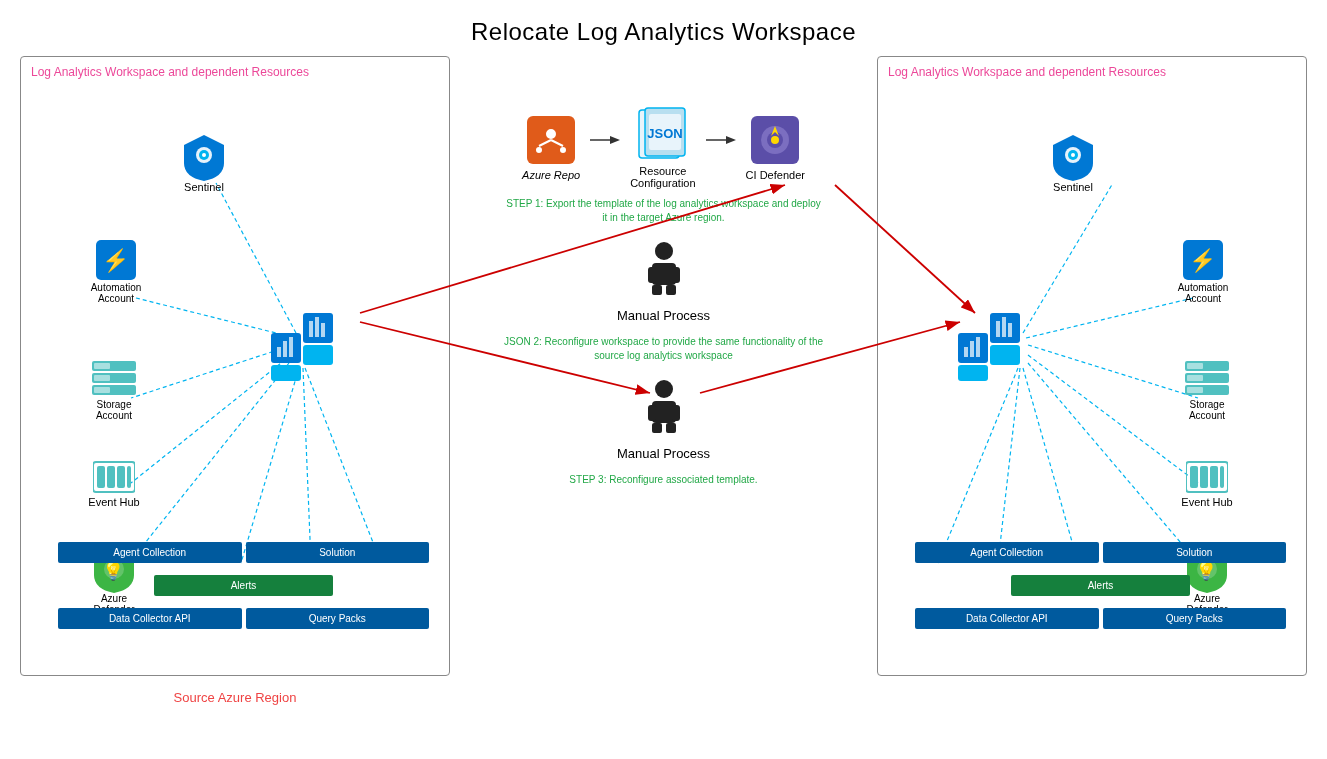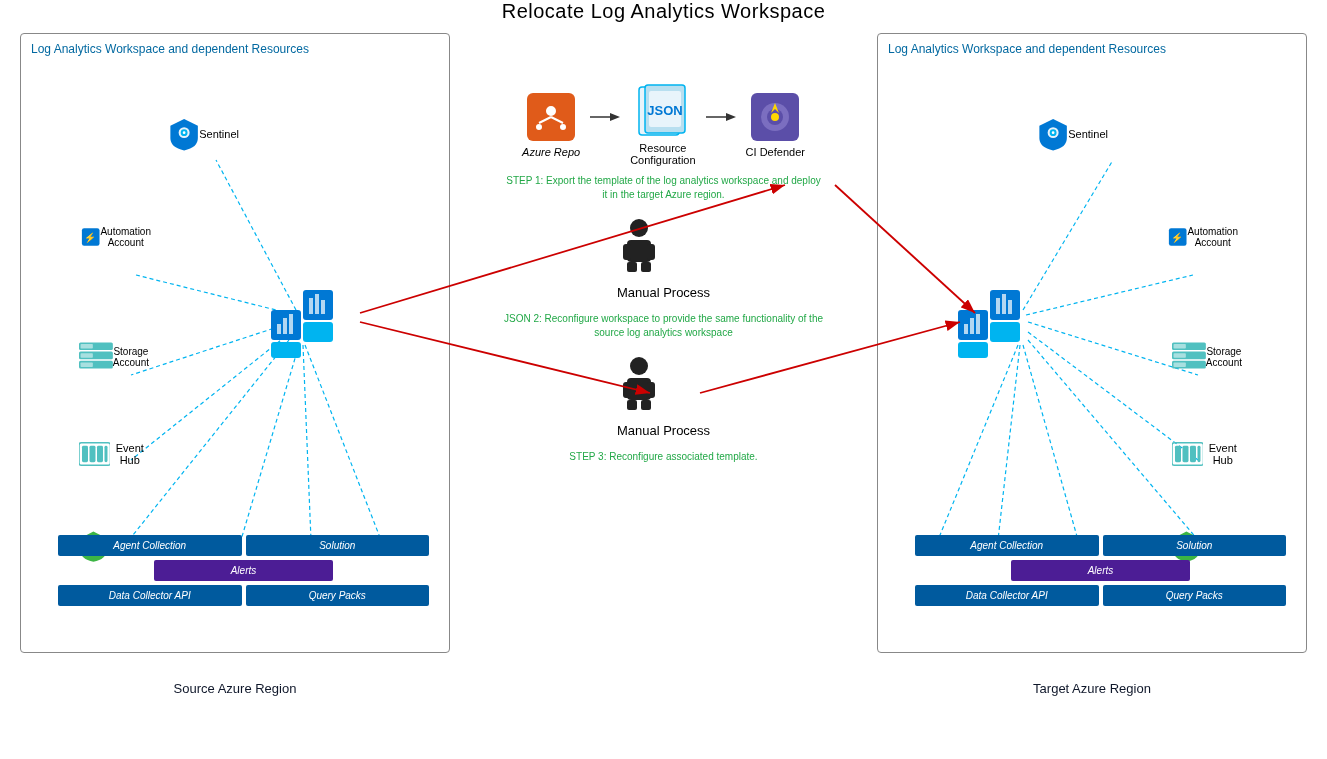--- a/index.html
+++ b/index.html
@@ -6,92 +6,92 @@
     body {
       font-family: 'Segoe UI', Arial, sans-serif;
       background: #fff;
       width: 1327px;
       height: 759px;
       overflow: hidden;
       position: relative;
     }
     #main-title {
       text-align: center;
-      font-size: 20px;
+      font-size: 24px;
       font-weight: 400;
+      padding-top: 18px;
       padding-bottom: 10px;
       letter-spacing: 0.5px;
     }
     .diagram-container {
       display: flex;
       justify-content: space-between;
       align-items: flex-start;
       padding: 0 20px;
       position: relative;
     }
     .region-box {
       border: 1.5px solid #888;
       border-radius: 4px;
       width: 430px;
       min-height: 620px;
       position: relative;
       background: #fff;
     }
     .region-box-title {
       font-size: 12px;
-      color: #0369a1;
+      color: #ec4899;
       padding: 8px 10px 4px 10px;
       font-weight: 400;
     }
     .region-label {
       text-align: center;
       font-size: 13px;
-      color: #0f172a;
-      margin-top: 22px;
+      color: #ef4444;
+      margin-top: 8px;
     }
     
     .icons-area {
       position: relative;
       width: 100%;
       height: 560px;
     }
     .icon-item {
       position: absolute;
       display: flex;
-      flex-direction: row;
+      flex-direction: column;
       align-items: center;
       font-size: 11px;
       text-align: center;
       width: 70px;
     }
     
     .bottom-boxes {
       position: absolute;
       bottom: 10px;
       left: 37px;
       right: 20px;
-      font-style: italic;
     }
     .box-row {
       display: flex;
       gap: 4px;
       margin-bottom: 4px;
     }
     .data-box {
       background: #005a9e;
       color: #fff;
       font-size: 10px;
       padding: 5px 8px;
       border-radius: 2px;
       text-align: center;
       flex: 1;
     }
     .data-box.alerts {
-      background: #4c1d95;
-      margin: 0 auto;
+      background: #15803d;
+      margin: 8px auto;
     }
     
     .middle-area {
       width: 420px;
       position: relative;
       display: flex;
       flex-direction: column;
       align-items: center;
       padding-top: 50px;
     }
@@ -122,21 +122,21 @@
       font-weight: 500;
       margin-bottom: 2px;
     }
     .manual-process-icon {
       font-size: 36px;
       margin-bottom: 4px;
     }
     .manual-section {
       display: flex;
       flex-direction: column;
-      align-items: flex-start;
+      align-items: center;
       margin-bottom: 10px;
     }
     
     .dashed-line-svg {
       position: absolute;
       top: 0;
       left: 0;
       pointer-events: none;
     }
   </style>
@@ -434,21 +434,20 @@
           <div class="data-box">Query Packs</div>
         </div>
       </div>
     </div>
   </div>
 </div>
 
 <div style="display:flex;justify-content:space-between;padding:6px 20px 0 20px;">
   <div style="width:430px;text-align:center;" class="region-label">Source Azure Region</div>
   <div style="width:420px;"></div>
-  <div style="width:430px;text-align:center;" class="region-label">Target Azure Region</div>
 </div>
 
 <svg style="position:fixed;top:0;left:0;width:1327px;height:759px;pointer-events:none;" viewBox="0 0 1327 759">
   <defs>
     <marker id="arrowhead-red" markerWidth="8" markerHeight="6" refX="8" refY="3" orient="auto">
       <polygon points="0 0, 8 3, 0 6" fill="#cc0000"></polygon>
     </marker>
   </defs>
 
   <line x1="360" y1="313" x2="785" y2="185" stroke="#cc0000" stroke-width="1.8" marker-end="url(#arrowhead-red)"></line>

